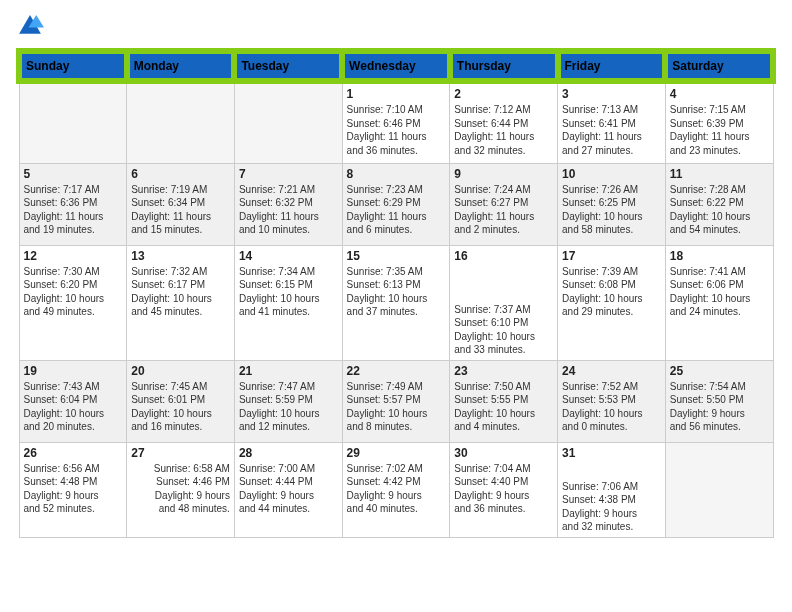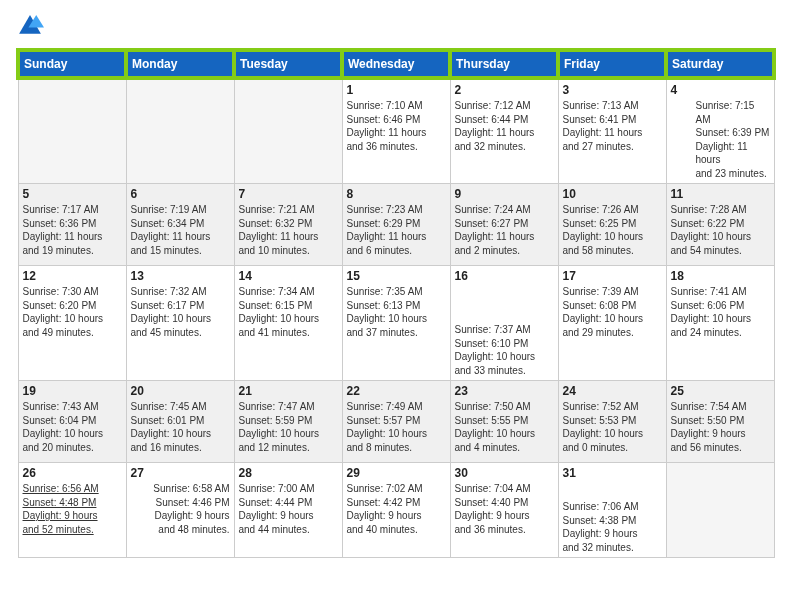--- a/index.html
+++ b/index.html
@@ -59,26 +59,26 @@
       color: #333;
       margin-top: 2px;
     }
     .calendar {
       width: 100%;
       border-collapse: collapse;
       border: 1px solid #ccc;
     }
     .calendar th {
       background: #1565c0;
-      color: #ffffff;
+      color: #000000;
       font-size: 12px;
       font-weight: bold;
       padding: 5px 4px;
       text-align: left;
-      border: 4px solid #84cc16;
+      border: 6px solid #84cc16;
     }
     .calendar td {
       width: calc(100% / 7);
       vertical-align: top;
       border: 1px solid #ccc;
       padding: 3px 4px;
       height: 82px;
       background: #fff;
     }
     .calendar td.empty {
@@ -153,21 +153,21 @@
           </td>
           <td>
             <div class="day-number">3</div>
             <div class="day-info" style="white-space: pre-line;">Sunrise: 7:13 AM
 Sunset: 6:41 PM
 Daylight: 11 hours
 and 27 minutes.</div>
           </td>
           <td>
             <div class="day-number">4</div>
-            <div class="day-info" style="white-space: pre-line; margin-left: 25px;">Sunrise: 7:15 AM
+            <div class="day-info" style="white-space: pre-line;">Sunrise: 7:15 AM
 Sunset: 6:39 PM
 Daylight: 11 hours
 and 23 minutes.</div>
           </td>
         </tr>
         <tr class="row-shaded">
           <td>
             <div class="day-number">5</div>
             <div class="day-info" style="white-space: pre-line;">Sunrise: 7:17 AM
 Sunset: 6:36 PM
@@ -315,21 +315,21 @@
             <div class="day-number">25</div>
             <div class="day-info" style="white-space: pre-line;">Sunrise: 7:54 AM
 Sunset: 5:50 PM
 Daylight: 9 hours
 and 56 minutes.</div>
           </td>
         </tr>
         <tr>
           <td>
             <div class="day-number">26</div>
-            <div class="day-info" style="white-space: pre-line; text-decoration: underline;">Sunrise: 6:56 AM
+            <div class="day-info" style="white-space: pre-line;">Sunrise: 6:56 AM
 Sunset: 4:48 PM
 Daylight: 9 hours
 and 52 minutes.</div>
           </td>
           <td>
             <div class="day-number">27</div>
             <div class="day-info" style="white-space: pre-line; text-align: right;">Sunrise: 6:58 AM
 Sunset: 4:46 PM
 Daylight: 9 hours
 and 48 minutes.</div>

